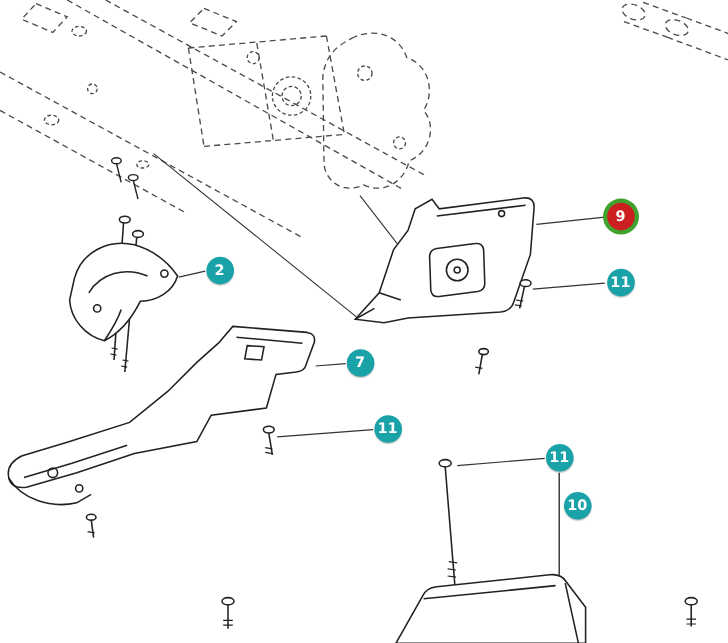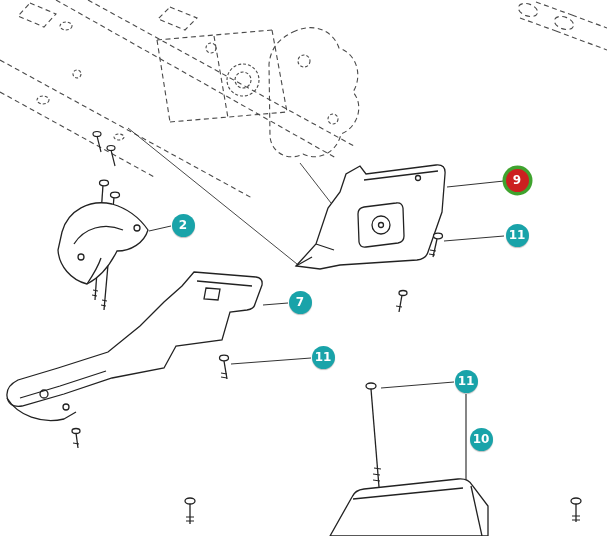--- a/index.html
+++ b/index.html
@@ -158,16 +158,16 @@
     </g>
   </svg>
 
   <div id="callout-layer">
       <div class="callout" style="left: 183px; top: 225px;">2</div>
       <div class="callout" style="left: 300px; top: 302px;">7</div>
       <div class="callout highlighted" style="left: 517px; top: 180px;">9</div>
       <div class="callout" style="left: 517px; top: 235px;">11</div>
       <div class="callout" style="left: 323px; top: 357px;">11</div>
       <div class="callout" style="left: 466px; top: 381px;">11</div>
-      <div class="callout" style="left: 481px; top: 439px;">10</div>
+      <div class="callout" style="left: 481px; top: 421px;">10</div>
     </div>
 
 </div>
 
 </body></html>

